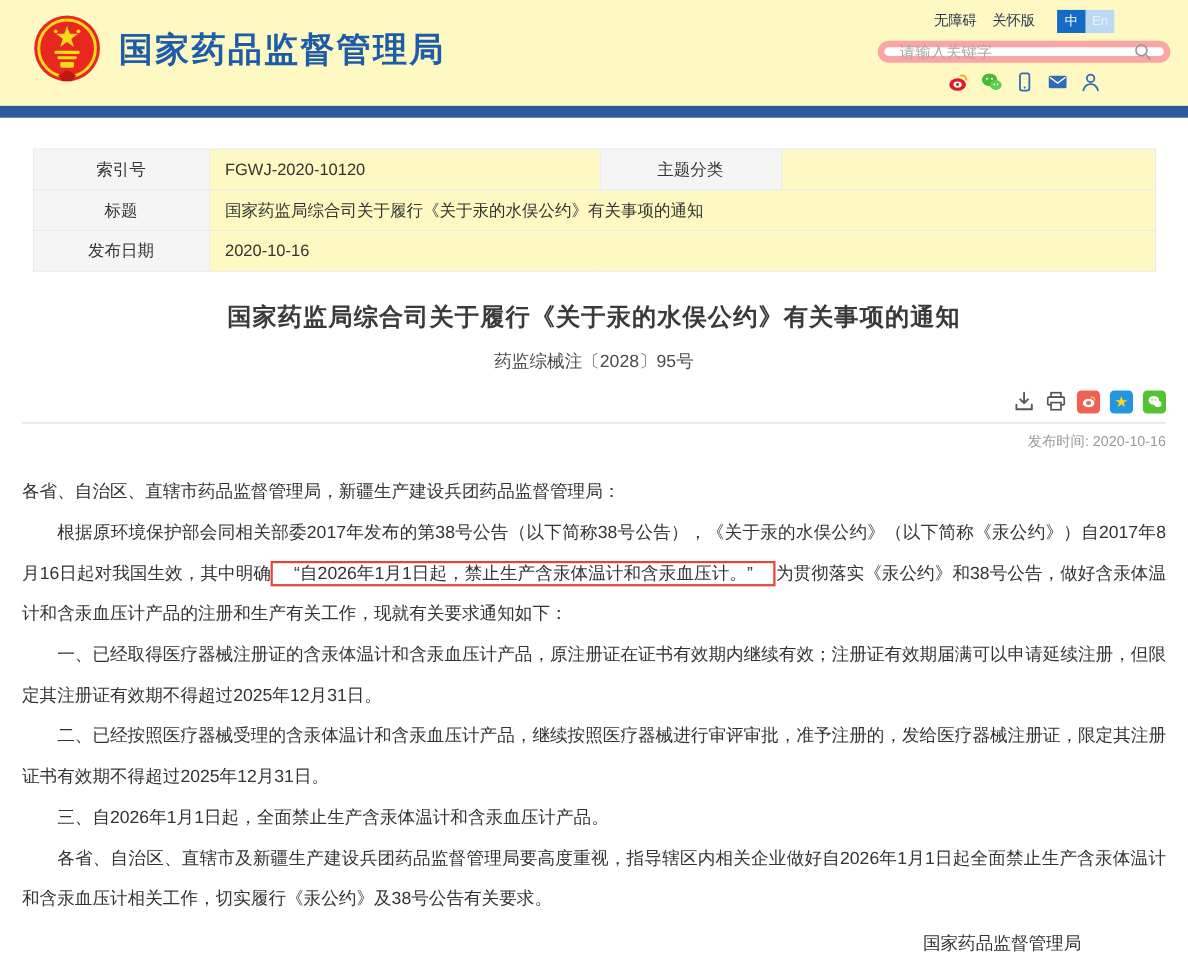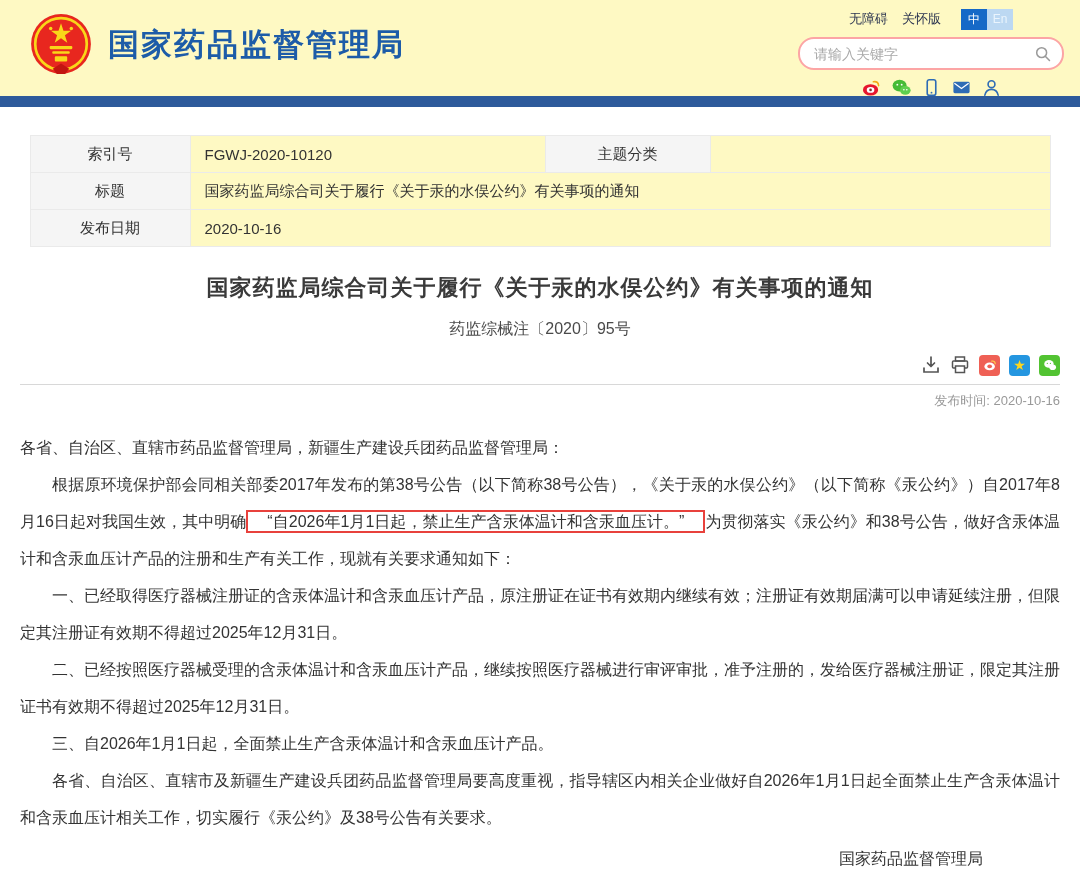--- a/index.html
+++ b/index.html
@@ -15,21 +15,21 @@
 
   .header-right { position: absolute; right: 16px; top: 8px; display: flex; flex-direction: column; align-items: center; }
   .top-links { display: flex; align-items: center; gap: 14px; font-size: 13px; color: #2b3450; height: 22px; }
   .top-link { cursor: pointer; }
   .lang-toggle { display: flex; margin-left: 6px; }
   .lang-btn { width: 26px; height: 21px; display: flex; align-items: center; justify-content: center;
     font-size: 12px; color: #fff; cursor: pointer; }
   .lang-zh { background: #1569c7; }
   .lang-en { background: #bcd8f2; color: #eaf4fd; }
 
-  .search-pill { margin-top: 7px; width: 266px; height: 33px; border: 2px solid #fca5a5; border-radius: 16px;
+  .search-pill { margin-top: 7px; width: 266px; height: 20px; border: 6px solid #fca5a5; border-radius: 16px;
     display: flex; align-items: center; padding: 0 10px 0 14px; background: #fff; }
   .search-pill input { border: none; outline: none; flex: 1; font-size: 14px; color: #333;
     font-family: "Liberation Sans", sans-serif; background: transparent; }
   .search-pill input::placeholder { color: #a9a9a9; }
   .search-icon { width: 18px; height: 18px; }
 
   .social-row { margin-top: 8px; display: flex; align-items: center; gap: 11px; }
   .social-row svg { width: 19px; height: 19px; display: block; cursor: pointer; }
 
   .blue-bar { height: 11px; background: #2d5a9b; width: 100%; }
@@ -153,21 +153,21 @@
       <td class="val" colspan="3">国家药监局综合司关于履行《关于汞的水俣公约》有关事项的通知</td>
     </tr>
     <tr>
       <td class="lbl">发布日期</td>
       <td class="val" colspan="3">2020-10-16</td>
     </tr>
   </tbody>
     </table>
 
   <h1 class="doc-title">国家药监局综合司关于履行《关于汞的水俣公约》有关事项的通知</h1>
-  <div class="doc-number">药监综械注〔2020〕95号</div>
+  <div class="doc-number">药监综械注〔2028〕95号</div>
 
   <div class="toolbar">
     <svg class="tool-gray" viewBox="0 0 20 20">
       <path d="M10 2 v9 M6.5 8 L10 11.5 L13.5 8" fill="none" stroke="#555" stroke-width="1.7" stroke-linecap="round" stroke-linejoin="round"></path>
       <path d="M3 13 v4 h14 v-4" fill="none" stroke="#555" stroke-width="1.7" stroke-linecap="round"></path>
     </svg>
     <svg class="tool-gray" viewBox="0 0 20 20">
       <rect x="5.5" y="2" width="9" height="4" fill="none" stroke="#555" stroke-width="1.5"></rect>
       <rect x="2.5" y="6" width="15" height="7" rx="1" fill="none" stroke="#555" stroke-width="1.5"></rect>
       <rect x="5.5" y="11" width="9" height="6.5" fill="#fff" stroke="#555" stroke-width="1.5"></rect>

